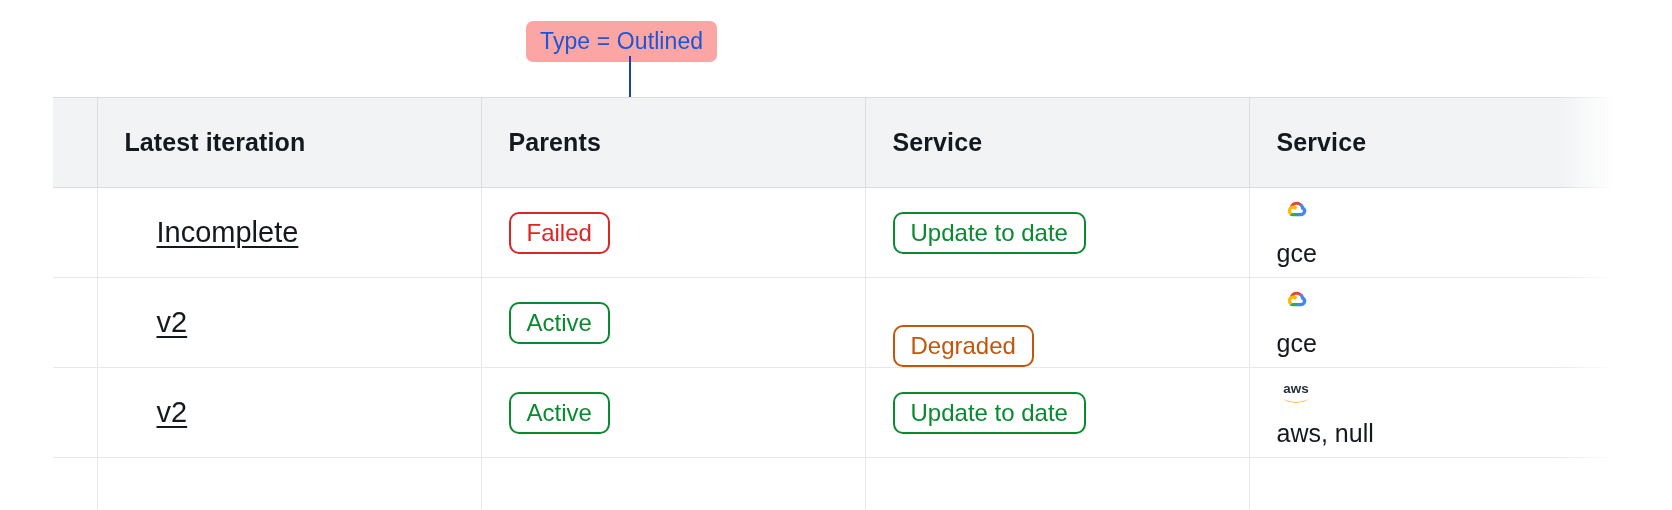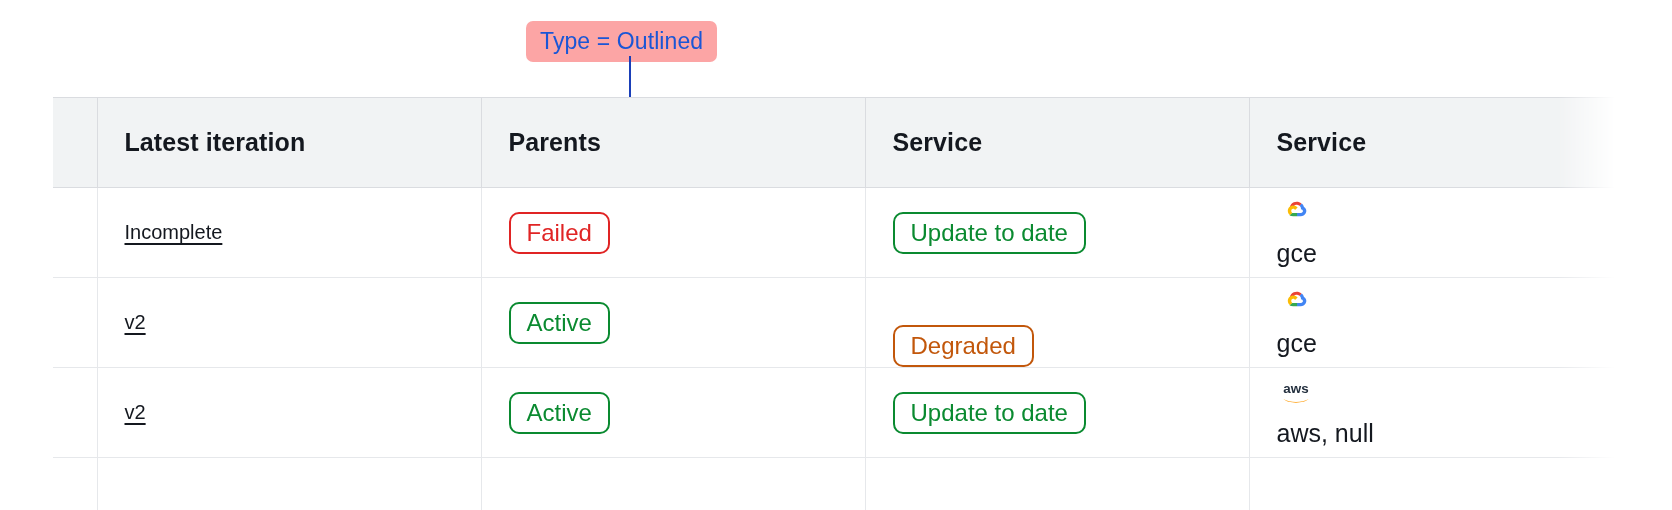--- a/index.html
+++ b/index.html
@@ -107,26 +107,27 @@
     padding: 0 0 0 27px;
     background: #ffffff;
   }
   tbody td.td-select {
     padding: 0;
     border-right: 1px solid #e6e8eb;
   }
   tbody td.td-last { border-right: none; }
 
   .cell-link {
-    font-size: 20px;
+    font-size: 29px;
     color: #14181f;
     text-decoration: underline;
     text-underline-offset: 4px;
     text-decoration-thickness: 2px;
     cursor: pointer;
+    margin-left: 32px;
   }
 
   
   .chip {
     display: inline-flex;
     align-items: center;
     justify-content: center;
     height: 42px;
     padding: 0 16px;
     border-radius: 10px;

